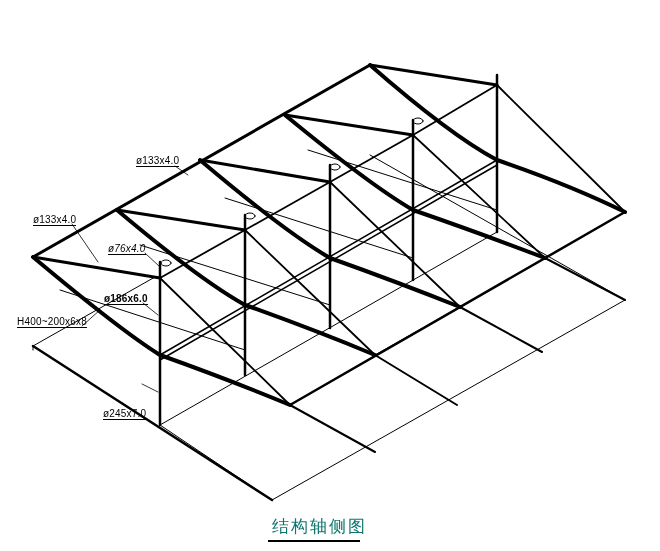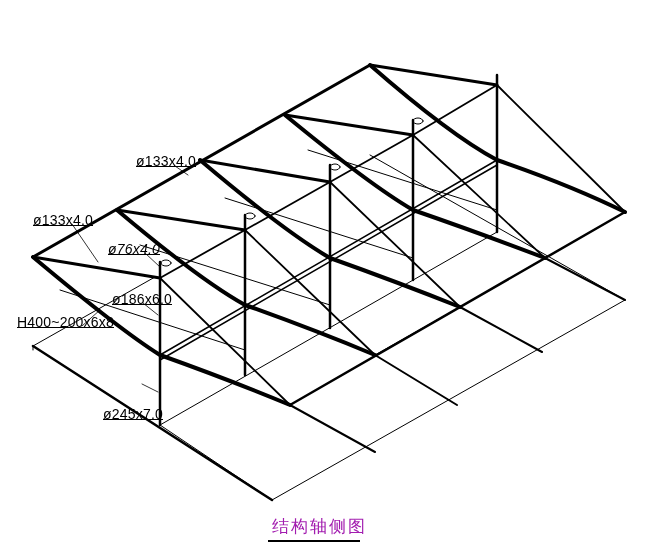--- a/index.html
+++ b/index.html
@@ -1,19 +1,19 @@
 <!DOCTYPE html>
 <html><head>
   <meta charset="utf-8">
   <style>
     html, body { margin: 0; padding: 0; background: #ffffff; }
     body { width: 660px; height: 551px; position: relative; overflow: hidden; font-family: "DejaVu Sans", sans-serif; }
     svg { position: absolute; left: 0; top: 0; }
-    .lbl { position: absolute; font-family: "Liberation Sans", sans-serif; font-size: 14px; color: #000; border-bottom: 1px solid #000; line-height: 10px; white-space: nowrap; letter-spacing: 0.2px; }
-    .title { position: absolute; left: 272px; top: 515px; font-size: 17px; color: #a21caf; font-family: "DejaVu Sans", sans-serif; letter-spacing: 2px; }
+    .lbl { position: absolute; font-family: "Liberation Sans", sans-serif; font-size: 10px; color: #000; border-bottom: 1px solid #000; line-height: 10px; white-space: nowrap; letter-spacing: 0.2px; }
+    .title { position: absolute; left: 272px; top: 515px; font-size: 17px; color: #0f766e; font-family: "DejaVu Sans", sans-serif; letter-spacing: 2px; }
     .title-line { position: absolute; left: 268px; top: 540px; width: 92px; height: 2px; background: #000; }
   </style>
 </head>
 <body>
 
 <svg width="660" height="551" viewBox="0 0 660 551">
   <g stroke="#000" fill="none" stroke-linecap="round">
 
     <g stroke-width="1">
       <line x1="33" y1="346" x2="272" y2="500" stroke-width="2.5"></line>
@@ -96,18 +96,18 @@
       <line x1="143" y1="303" x2="158" y2="315"></line>
       <line x1="82" y1="326" x2="100" y2="310"></line>
       <line x1="142" y1="384" x2="158" y2="392"></line>
     </g>
   </g>
 </svg>
 
 <div class="lbl" style="left:136px;top:156px;">ø133x4.0</div>
 <div class="lbl" style="left:33px;top:215px;">ø133x4.0</div>
 <div class="lbl" style="left:108px;top:244px;font-style:italic;">ø76x4.0</div>
-<div class="lbl" style="left:112px;top:294px;">ø186x6.0</div>
+<div class="lbl" style="left:104px;top:294px;font-weight:bold;">ø186x6.0</div>
 <div class="lbl" style="left:17px;top:317px;text-align:right;">H400~200x6x8</div>
 <div class="lbl" style="left:103px;top:375px;margin-top:34px;">ø245x7.0</div>
 
 <div class="title">结构轴侧图</div>
 <div class="title-line"></div>
 
 </body></html>

